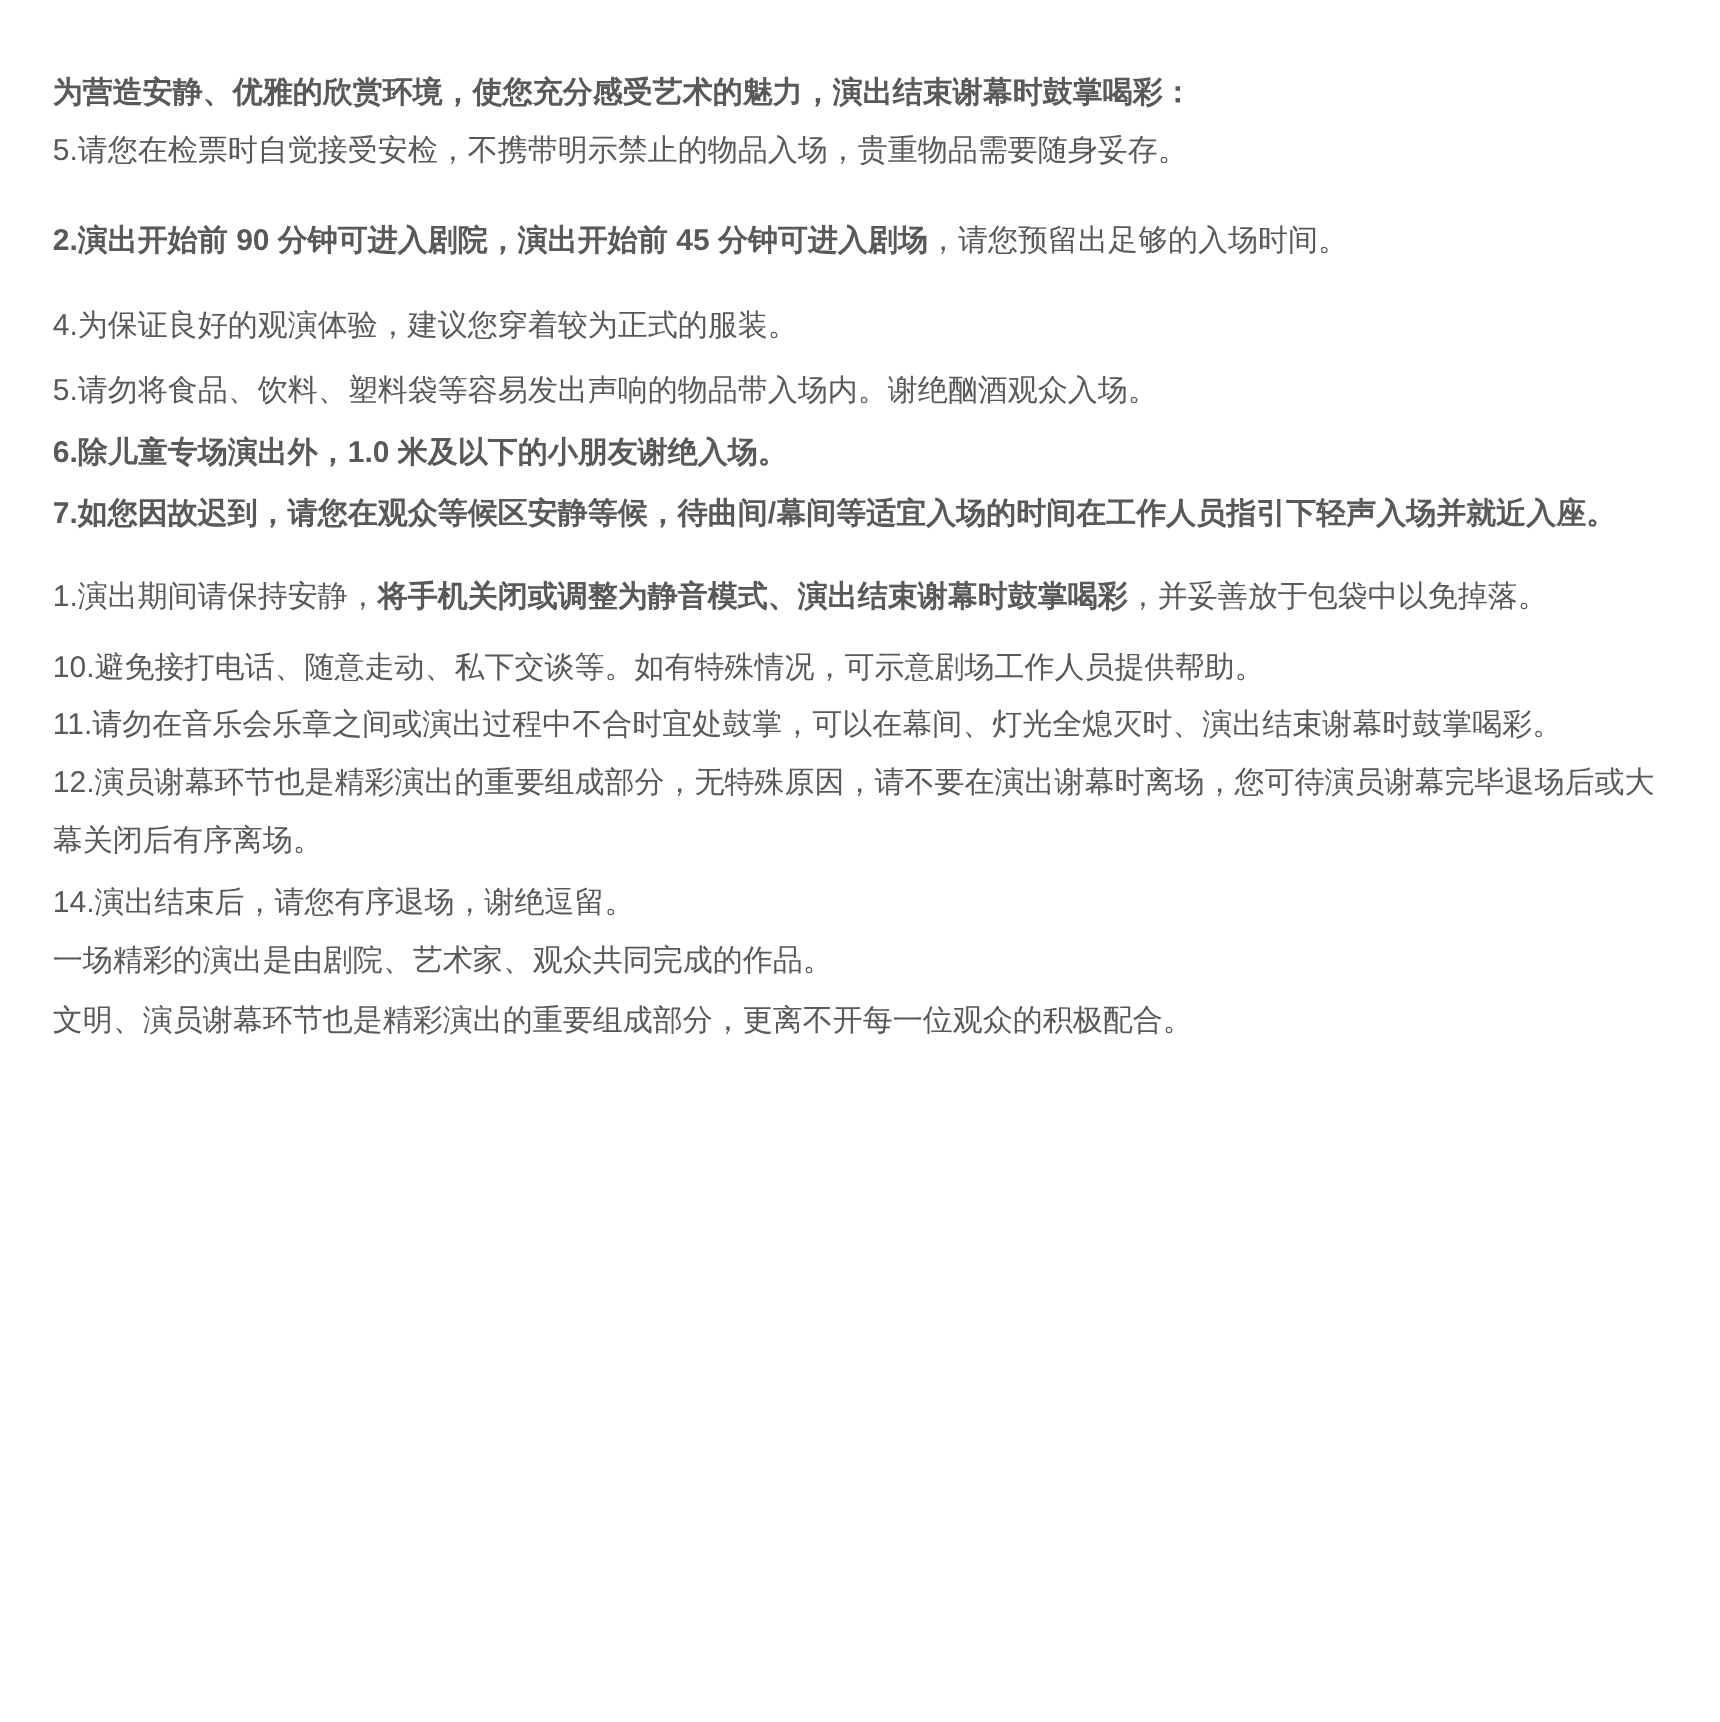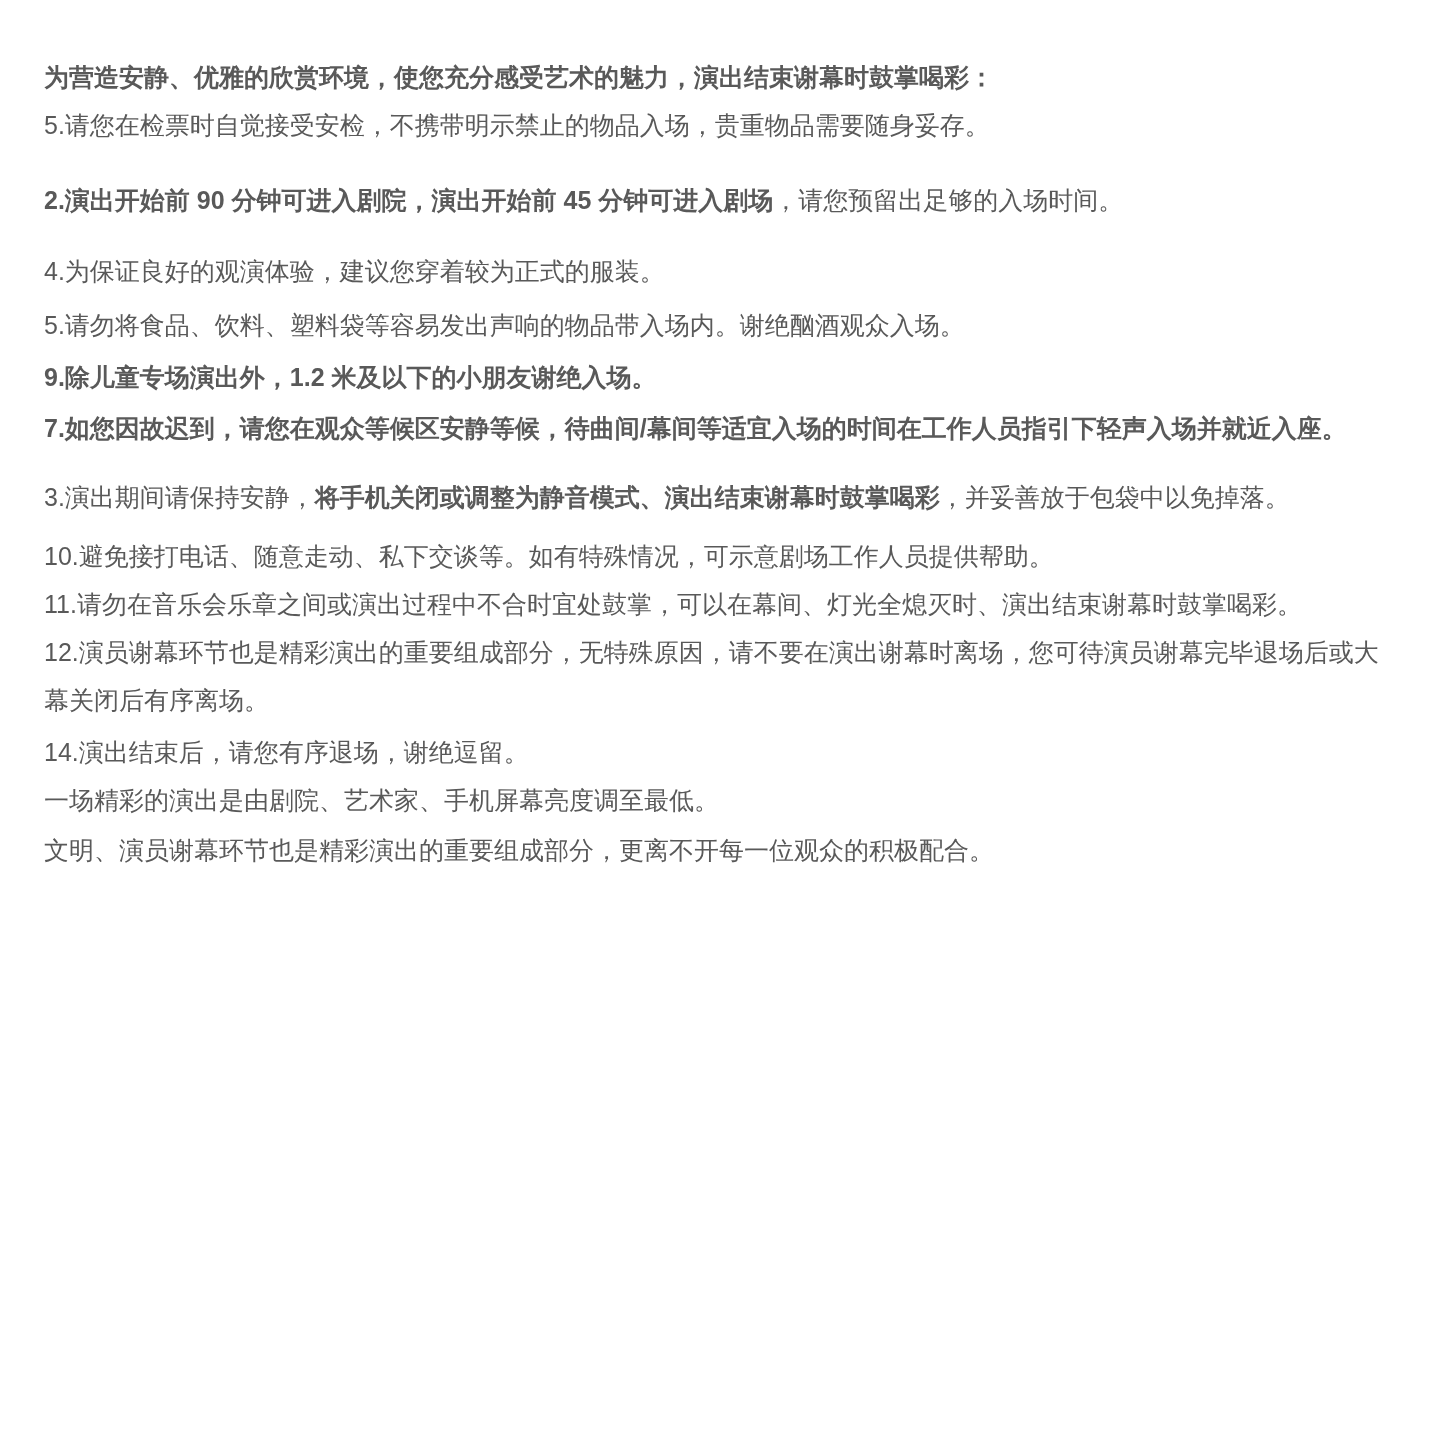--- a/index.html
+++ b/index.html
@@ -55,33 +55,33 @@
 
   <p>5.请您在检票时自觉接受安检，不携带明示禁止的物品入场，贵重物品需要随身妥存。</p>
 
   <p class="mt27"><span class="bold">2.演出开始前 90 分钟可进入剧院，演出开始前 45 分钟可进入剧场</span><span>，请您预留出足够的入场时间。</span></p>
 
 
   <p class="mt23">4.为保证良好的观演体验，建议您穿着较为正式的服装。</p>
 
   <p class="mt6">5.请勿将食品、饮料、塑料袋等容易发出声响的物品带入场内。谢绝酗酒观众入场。</p>
 
-  <p class="bold mt4">9.除儿童专场演出外，1.2 米及以下的小朋友谢绝入场。</p>
+  <p class="bold mt4">6.除儿童专场演出外，1.0 米及以下的小朋友谢绝入场。</p>
 
   <p class="bold mt3">7.如您因故迟到，请您在观众等候区安静等候，待曲间/幕间等适宜入场的时间在工作人员指引下轻声入场并就近入座。</p>
 
 
-  <p class="lh70 mt10"><span>3.演出期间请保持安静，</span><span class="bold">将手机关闭或调整为静音模式、演出结束谢幕时鼓掌喝彩</span><span>，并妥善放于包袋中以免掉落。</span></p>
+  <p class="lh70 mt10"><span>1.演出期间请保持安静，</span><span class="bold">将手机关闭或调整为静音模式、演出结束谢幕时鼓掌喝彩</span><span>，并妥善放于包袋中以免掉落。</span></p>
 
   <p>10.避免接打电话、随意走动、私下交谈等。如有特殊情况，可示意剧场工作人员提供帮助。</p>
 
   <p>11.请勿在音乐会乐章之间或演出过程中不合时宜处鼓掌，可以在幕间、灯光全熄灭时、演出结束谢幕时鼓掌喝彩。</p>
 
   <p>12.演员谢幕环节也是精彩演出的重要组成部分，无特殊原因，请不要在演出谢幕时离场，您可待演员谢幕完毕退场后或大幕关闭后有序离场。</p>
 
 
   <p class="mt4">14.演出结束后，请您有序退场，谢绝逗留。</p>
 
-  <p>一场精彩的演出是由剧院、艺术家、手机屏幕亮度调至最低。</p>
+  <p>一场精彩的演出是由剧院、艺术家、观众共同完成的作品。</p>
 
   <p class="mt2">文明、演员谢幕环节也是精彩演出的重要组成部分，更离不开每一位观众的积极配合。</p>
 
 </div>
 
 </body></html>

